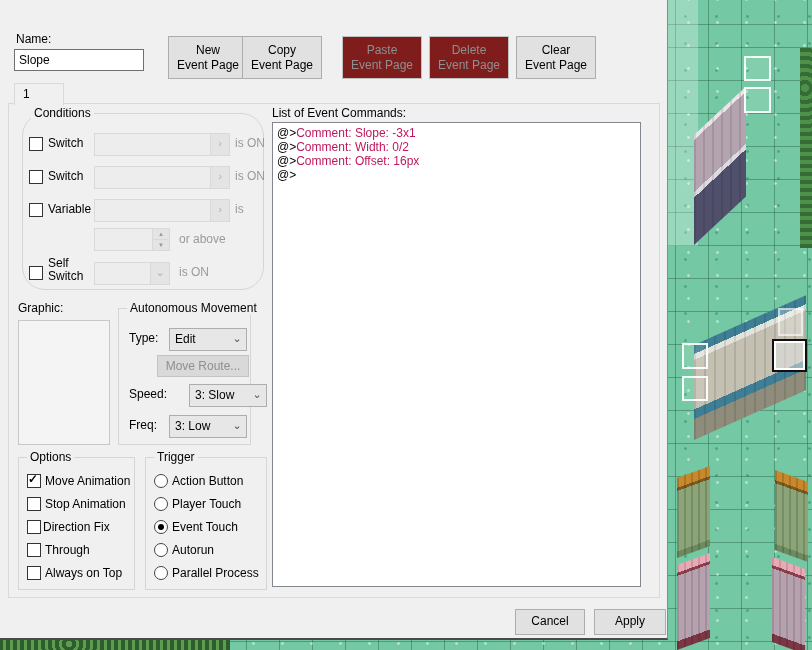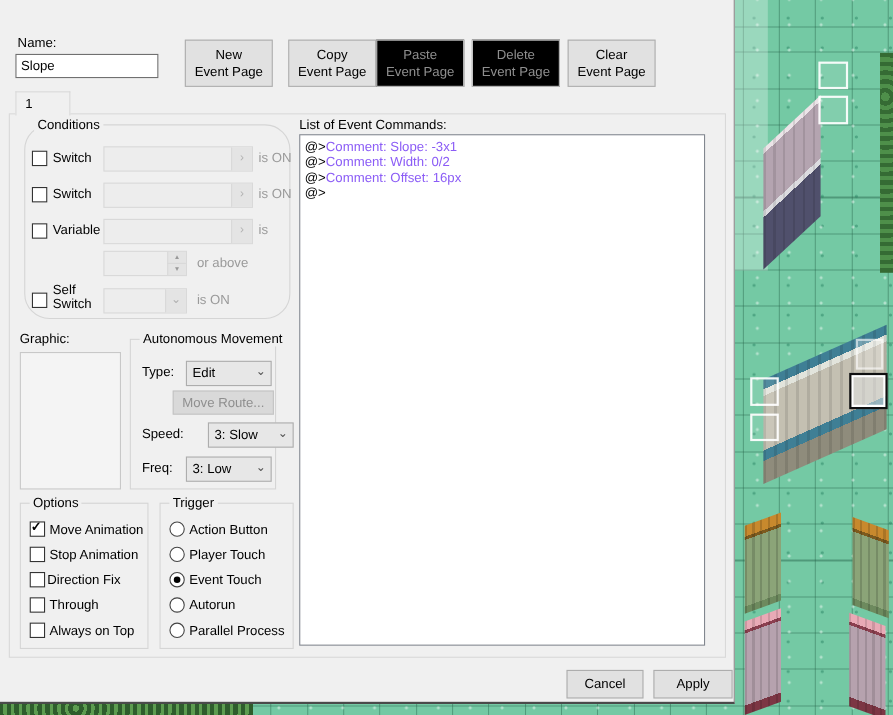--- a/index.html
+++ b/index.html
@@ -60,21 +60,21 @@
   .lbl{position:absolute;white-space:nowrap;}
   .lbl.gray{color:#9a9a9a;}
   .pre{white-space:pre-line;}
 
   .name-input{position:absolute;left:14px;top:49px;width:120px;height:18px;border:1px solid #707070;
     background:#fff;font:12px "Liberation Sans",sans-serif;padding:1px 4px;}
 
   .pgbtn{position:absolute;top:36px;width:78px;height:41px;background:#e1e1e1;border:1px solid #adadad;
     display:flex;align-items:center;justify-content:center;text-align:center;
     white-space:pre-line;line-height:15px;cursor:default;}
-  .pgbtn.disabled{background:#000000;border-color:#c2c2c2;color:#8f8f8f;}
+  .pgbtn.disabled{background:#7f1d1d;border-color:#c2c2c2;color:#8f8f8f;}
 
   .tab{position:absolute;left:14px;top:83px;width:40px;height:21px;background:#f0f0f0;
     border:1px solid #d9d9d9;border-bottom:none;z-index:2;padding-left:8px;line-height:21px;}
   .page{position:absolute;left:8px;top:103px;width:650px;height:493px;border:1px solid #d9d9d9;z-index:1;}
 
   .group{position:absolute;border:1px solid #d5d5d5;z-index:3;}
   .group>.gtitle{position:absolute;top:-8px;left:8px;background:#f0f0f0;padding:0 3px;white-space:pre;}
 
   .checkbox{position:absolute;width:12px;height:12px;border:1px solid #333;background:#fff;}
   .checkbox .chk{position:absolute;left:0px;top:-3px;font-size:12px;font-weight:bold;color:#000;}
@@ -97,21 +97,21 @@
   .gfx-box{position:absolute;left:18px;top:320px;width:90px;height:123px;background:#f4f4f4;
     border:1px solid #c8c8c8;z-index:3;}
 
   .btn{position:absolute;background:#e1e1e1;border:1px solid #adadad;text-align:center;cursor:default;}
   .btn.disabled{background:#d9d9d9;border-color:#c3c3c3;color:#8f8f8f;}
 
   .cmdbox{position:absolute;left:272px;top:122px;width:367px;height:460px;background:#fff;
     border:1px solid #82878f;z-index:3;padding:3px 0 0 0;overflow:hidden;}
   .cmdline{padding:0 4px;line-height:14px;white-space:pre;}
   .cmdline .pfx{color:#000;}
-  .cmdline .ctx{color:#8b5cf6;}
+  .cmdline .ctx{color:#be185d;}
 
   .footer-btn{height:24px;line-height:22px;z-index:3;}
   .ok{left:432px;top:609px;width:73px;border:2px solid #0078d7;line-height:20px;}
   .cancel{left:515px;top:609px;width:68px;}
   .apply{left:594px;top:609px;width:70px;}
 </style>
 </head>
 <body>
 
 <div class="screen">
@@ -135,21 +135,21 @@
   </div>
 
   <div class="dialog">
 
 
     <span class="lbl" style="left:16px;top:32px;">Name:</span>
     <input class="name-input" type="text" value="Slope" style="">
 
     <div class="pgbtn" style="left:168px;">New
 Event Page</div>
-    <div class="pgbtn" style="left:262px;">Copy
+    <div class="pgbtn" style="left:242px;">Copy
 Event Page</div>
     <div class="pgbtn disabled" style="left:342px;">Paste
 Event Page</div>
     <div class="pgbtn disabled" style="left:429px;">Delete
 Event Page</div>
     <div class="pgbtn" style="left:516px;">Clear
 Event Page</div>
 
     <div class="tab">1</div>
     <div class="page"></div>

